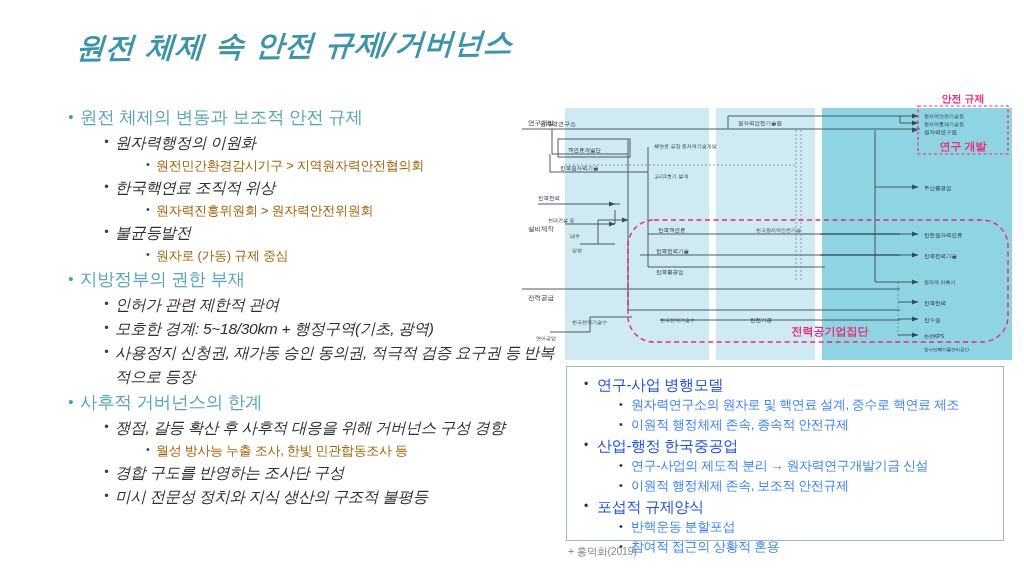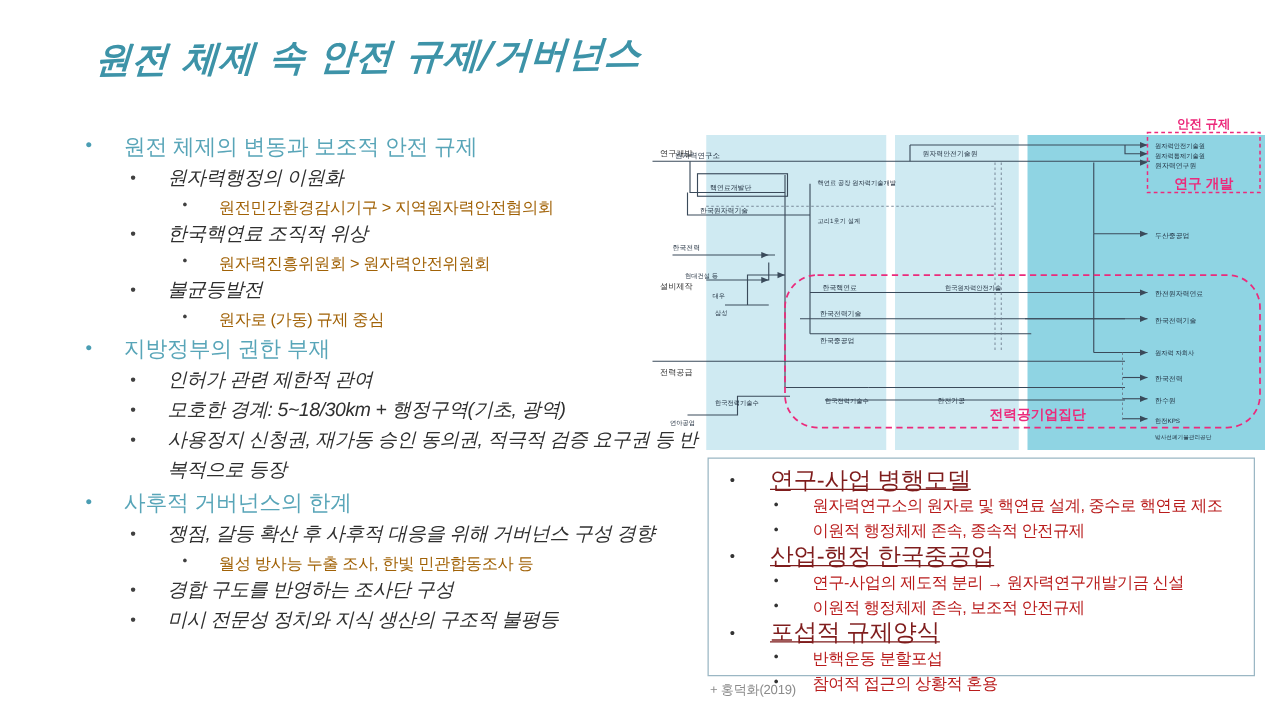--- a/index.html
+++ b/index.html
@@ -42,21 +42,20 @@
     display: flex;
     align-items: flex-start;
   }
   .ol-bullet {
     flex: 0 0 auto;
     text-align: center;
     line-height: 1;
   }
   .ol-text {
     flex: 1 1 auto;
-    margin-left: 19px;
   }
 
   
   .lv1 { margin-bottom: 1px; }
   .lv1 .ol-bullet {
     width: 18px;
     color: #4a9db3;
     font-size: 15px;
     padding-top: 5px;
   }
@@ -115,24 +114,24 @@
     height: 175px;
     border: 1px solid #9bb7c4;
     background: #ffffff;
     box-sizing: border-box;
     padding: 7px 8px 6px 8px;
   }
   .sum-row { display: flex; align-items: flex-start; }
   .sum-row .ol-bullet { flex: 0 0 auto; text-align: center; line-height: 1; }
   .sum-row .ol-text { flex: 1 1 auto; }
   .sl1 .ol-bullet { width: 22px; color: #333; font-size: 12px; padding-top: 4px; }
-  .sl1 .ol-text { font-size: 19px; line-height: 21px; color: #7f1d1d; letter-spacing: -0.3px; text-decoration: underline; }
+  .sl1 .ol-text { font-size: 15px; line-height: 21px; color: #1d4ed8; letter-spacing: -0.3px; }
   .sl2 { margin-left: 36px; }
   .sl2 .ol-bullet { width: 20px; color: #333; font-size: 11px; padding-top: 4px; }
-  .sl2 .ol-text { font-size: 13px; line-height: 20px; color: #b91c1c; letter-spacing: -0.4px; }
+  .sl2 .ol-text { font-size: 13px; line-height: 20px; color: #3b82f6; letter-spacing: -0.4px; }
 
   .source-note {
     position: absolute;
     left: 568px;
     top: 545px;
     font-size: 10.5px;
     color: #8b8b8b;
     letter-spacing: -0.2px;
     text-align: right;
   }

